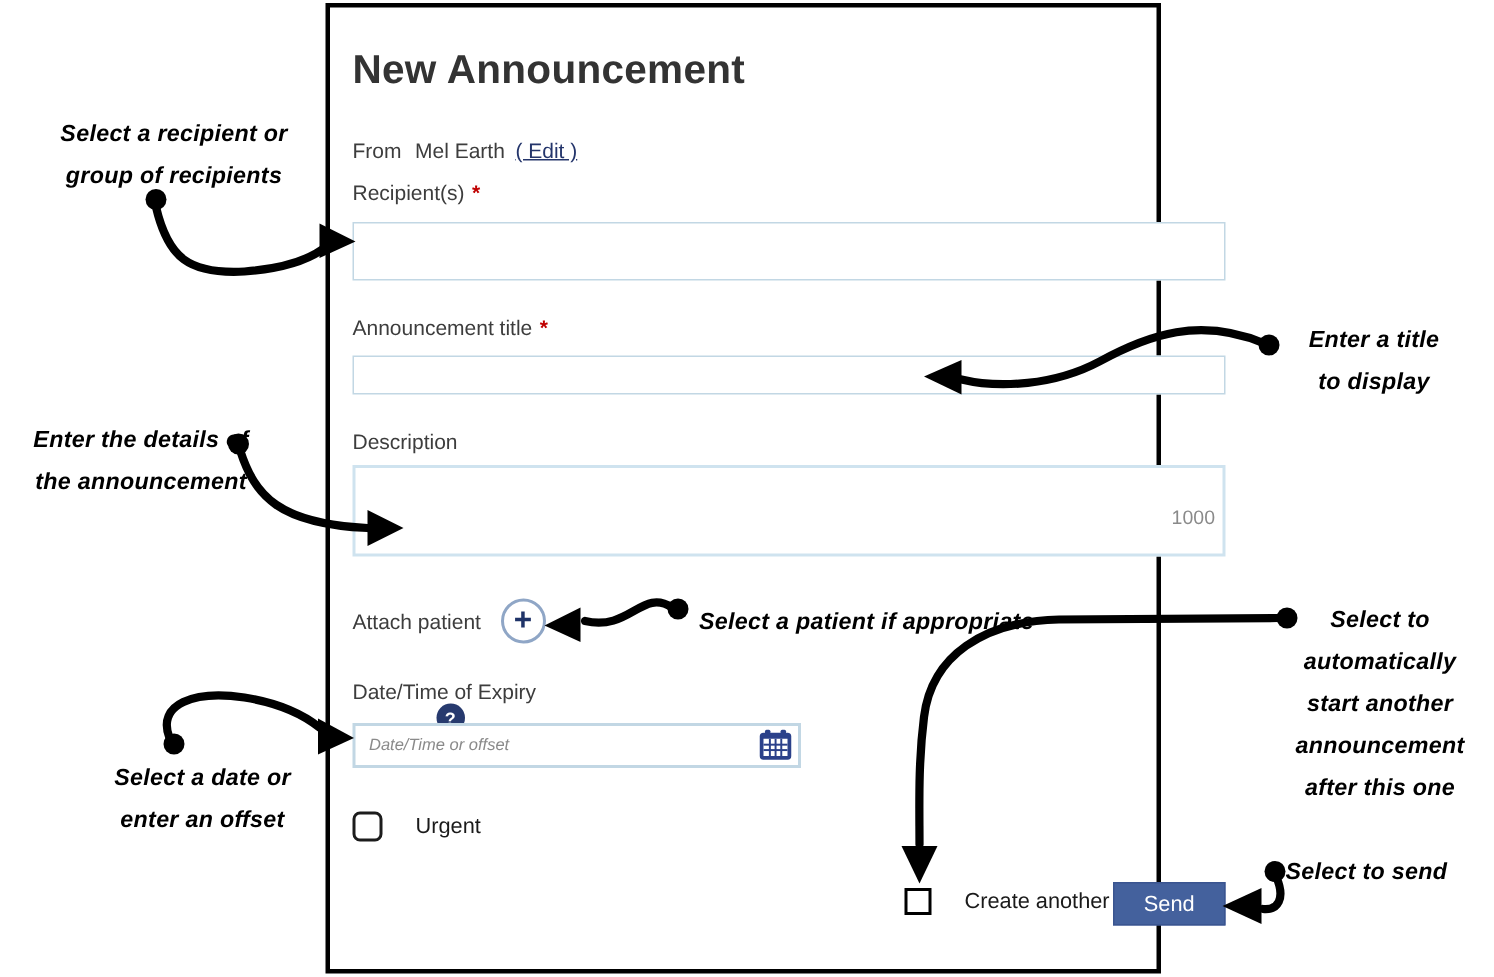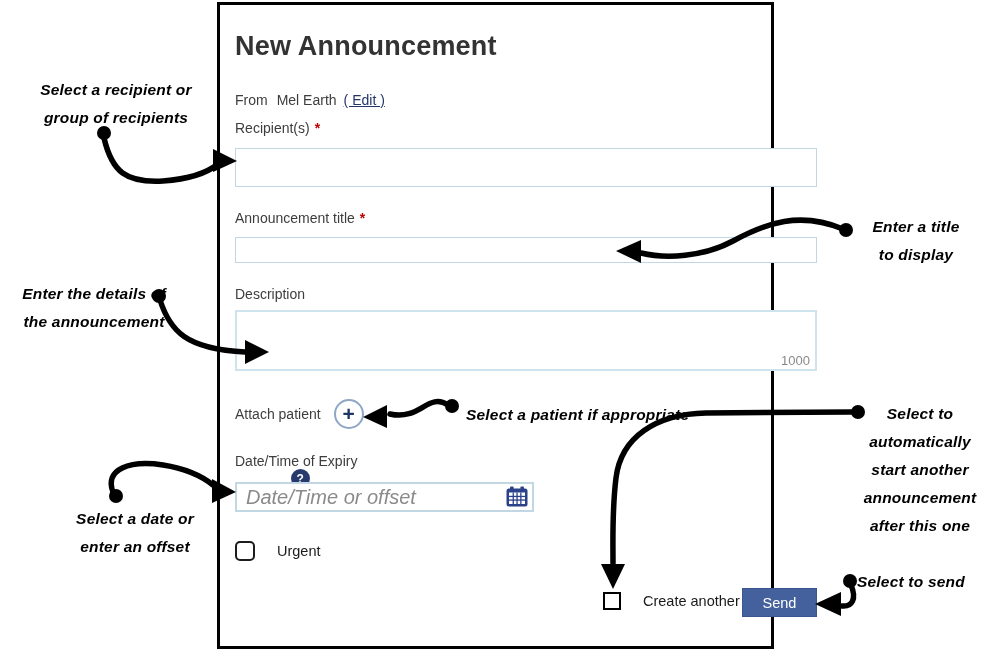--- a/index.html
+++ b/index.html
@@ -26,37 +26,37 @@
     box-sizing:border-box;border:1px solid #c2d7e4;background:#fff;outline:none;
     font-family:"Liberation Sans",sans-serif;font-size:14px;color:#333;padding:2px 8px;
   }
   .recipient-input{left:15px;top:143px;width:582px;height:39px;}
   .title-input{left:15px;top:232px;width:582px;height:26px;}
   .desc-wrap{left:15px;top:305px;width:582px;height:61px;}
   .desc-area{
     box-sizing:border-box;width:100%;height:100%;resize:none;outline:none;
     border:2px solid #cfe3ef;font-family:"Liberation Sans",sans-serif;font-size:14px;color:#333;padding:4px 8px;
   }
-  .char-counter{position:absolute;right:7px;bottom:3px;font-size:13px;color:#8a8a8a;}
+  .char-counter{position:absolute;right:7px;bottom:19px;font-size:13px;color:#8a8a8a;}
   .attach-row{left:15px;top:394px;text-align:center;}
   .plus-btn{
     width:30px;height:30px;margin-left:13px;border-radius:50%;
     border:2px solid #8fa6c6;background:#fff;box-sizing:border-box;
     display:flex;align-items:center;justify-content:center;cursor:pointer;
     color:#1f3368;font-size:21px;font-weight:bold;line-height:1;padding-bottom:2px;
   }
   .expiry-row{left:15px;top:448px;flex-direction:column;}
   .help-badge{
     width:19px;height:19px;margin-left:8px;border-radius:50%;background:#273a6e;
     color:#fff;font-size:12px;font-weight:bold;display:flex;align-items:center;justify-content:center;cursor:pointer;
   }
   .date-wrap{left:15px;top:477px;width:299px;height:30px;}
   .date-input{
     box-sizing:border-box;width:100%;height:100%;border:2px solid #c2d7e4;outline:none;
-    font-family:"Liberation Sans",sans-serif;font-size:20px;color:#333;padding:2px 34px 2px 9px;background:#fff;
+    font-family:"Liberation Sans",sans-serif;font-size:11px;color:#333;padding:2px 34px 2px 9px;background:#fff;
   }
   .date-input::placeholder{color:#8a8a8a;font-style:italic;opacity:1;}
   .cal-icon{position:absolute;right:6px;top:4px;width:22px;height:21px;cursor:pointer;}
   .urgent-row{left:15px;top:536px;}
   .chk{box-sizing:border-box;background:#fff;cursor:pointer;}
   .chk-urgent{width:20px;height:20px;border:2px solid #1c1c1c;border-radius:5px;}
   .chk-label{margin-left:22px;font-size:14.5px;color:#1a1a1a;}
   .create-row{left:383px;top:587px;}
   .chk-create{width:18px;height:18px;border:2px solid #000;}
   .send-btn{

